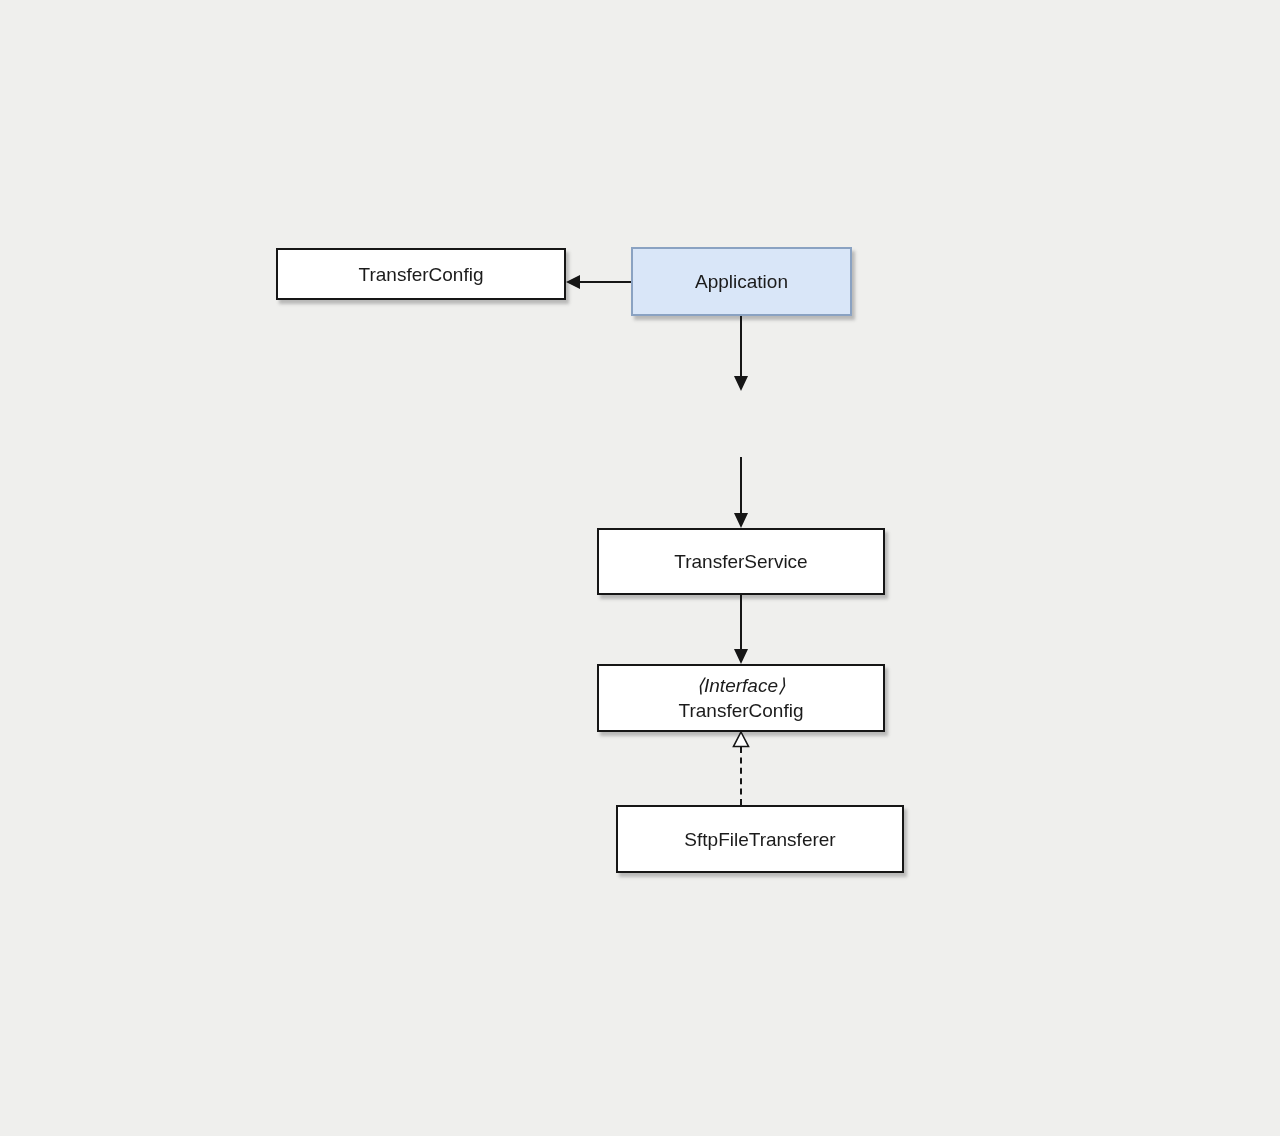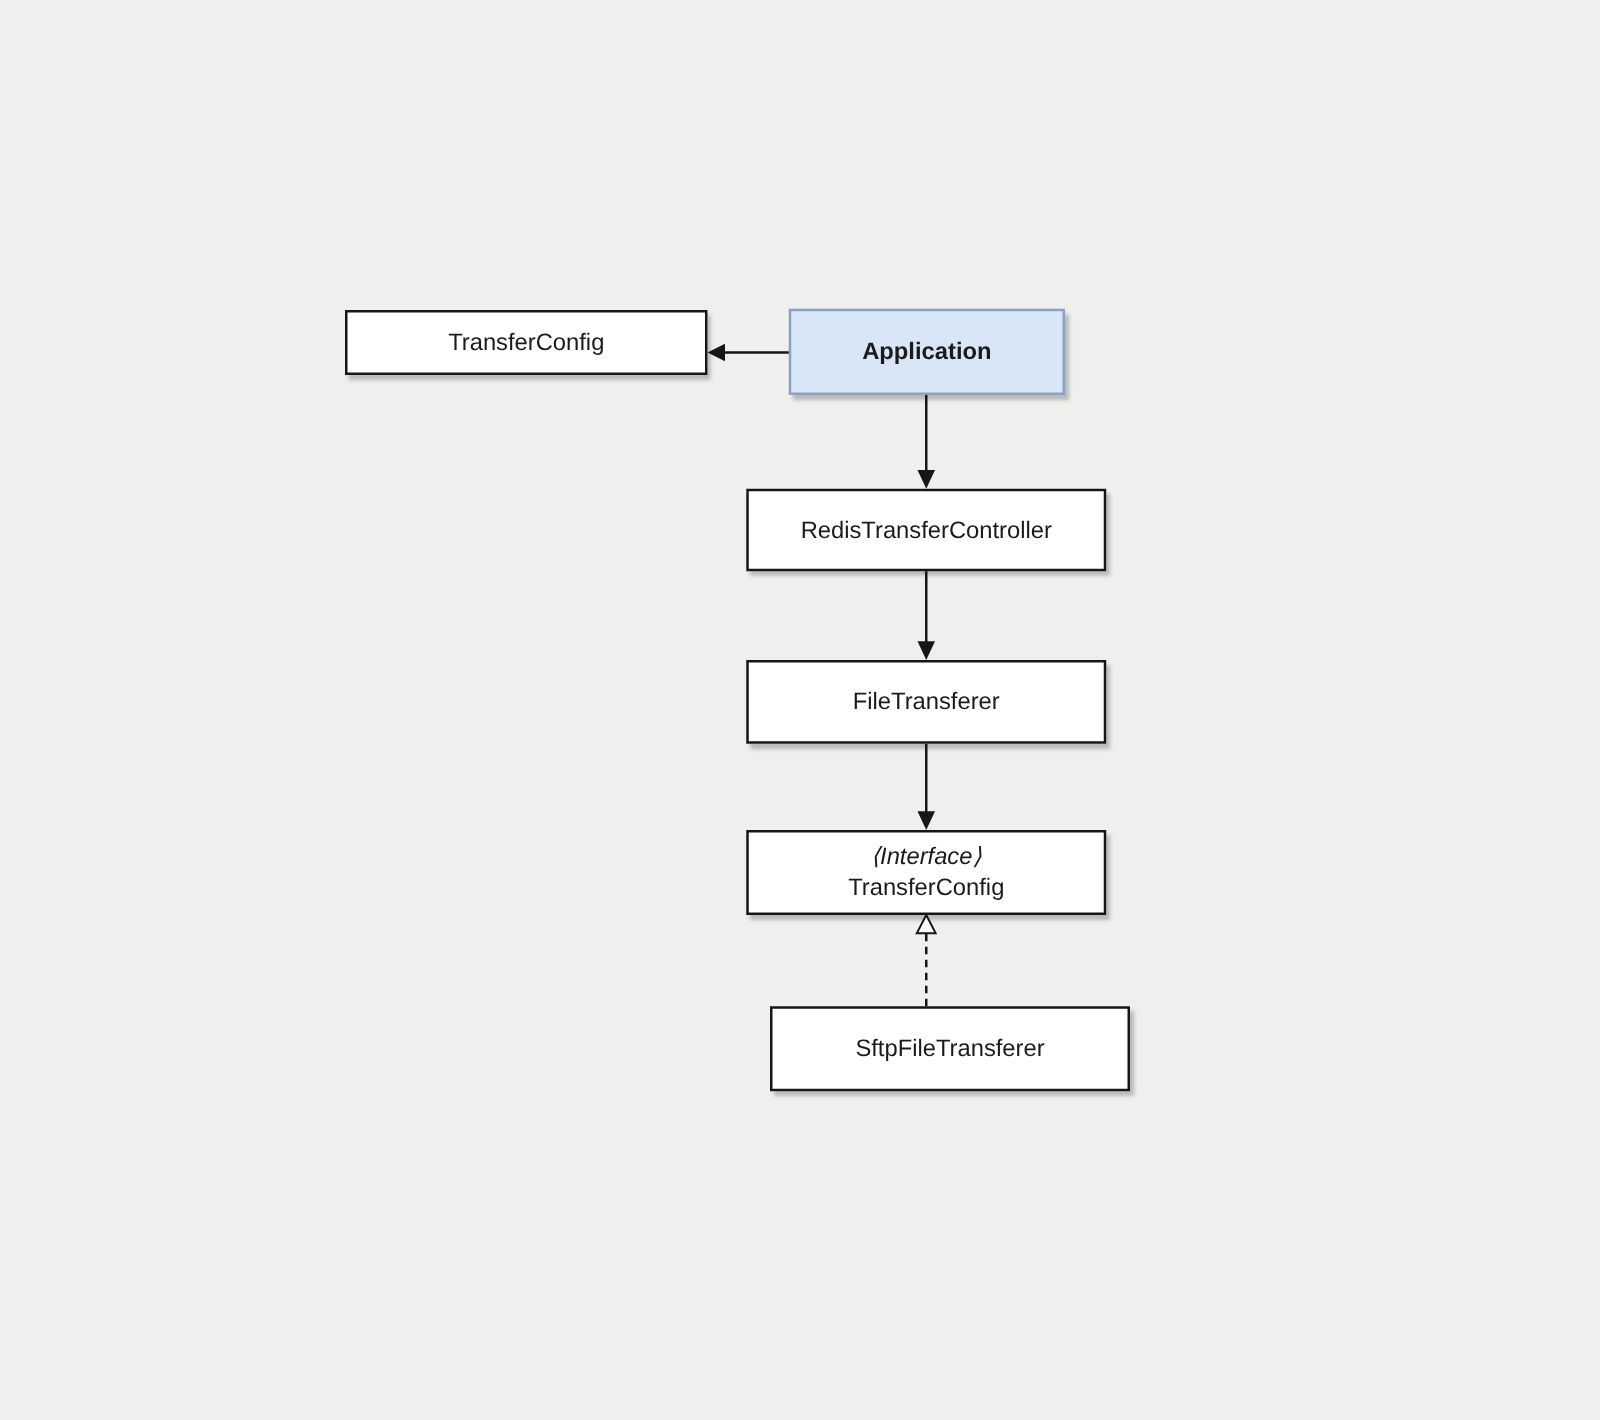--- a/index.html
+++ b/index.html
@@ -34,21 +34,20 @@
     align-items: center;
     justify-content: center;
     text-align: center;
     font-size: 19px;
     color: var(--text);
     line-height: 25px;
   }
   .node.highlight {
     background: var(--highlight-fill);
     border-color: var(--highlight-border);
-    font-weight: bold;
   }
   .stereotype { font-style: italic; }
   .line {
     position: absolute;
     background: var(--arrow);
   }
   .dashed-line {
     position: absolute;
     width: 0;
     border-left: 2px dashed var(--arrow);
@@ -95,26 +94,23 @@
 <div id="canvas">
 
   <div id="node-transfer-config" class="node">
     <span>TransferConfig</span>
   </div>
 
   <div id="node-application" class="node highlight">
     <span>Application</span>
   </div>
 
-  <div id="node-redis-controller" class="node">
-    <span>RedisTransferController</span>
-  </div>
 
   <div id="node-transfer-service" class="node">
-    <span>FileTransferer</span>
+    <span>TransferService</span>
   </div>
 
   <div id="node-file-transferer" class="node">
     <span class="stereotype">⟨Interface⟩</span>
     <span>TransferConfig</span>
   </div>
 
   <div id="node-sftp-file-transferer" class="node">
     <span>SftpFileTransferer</span>
   </div>

